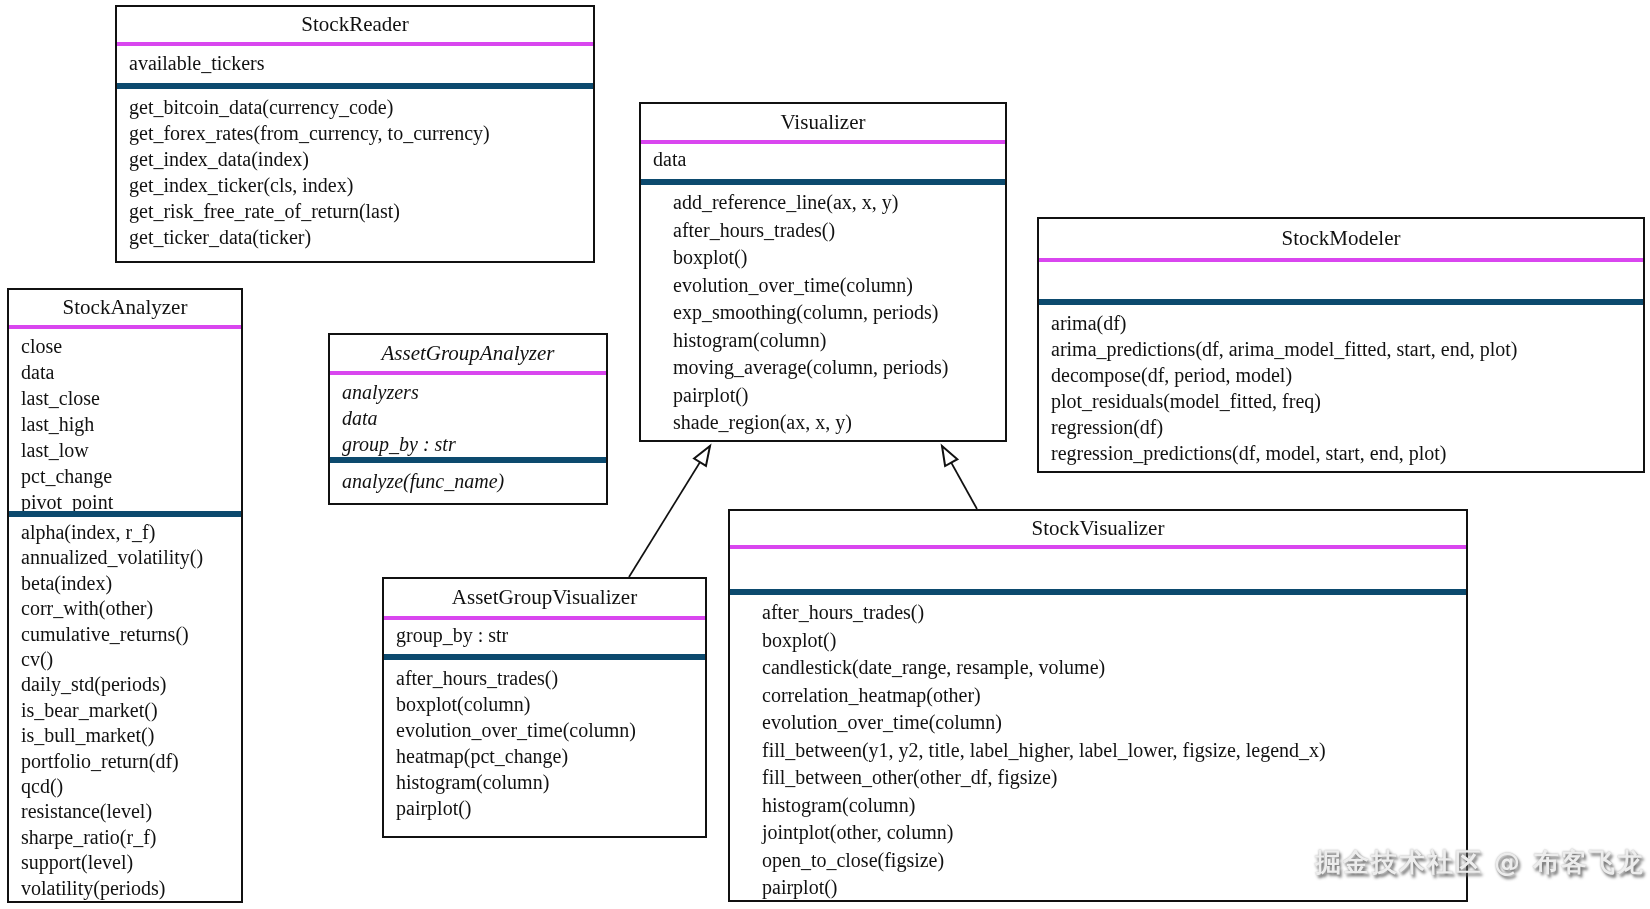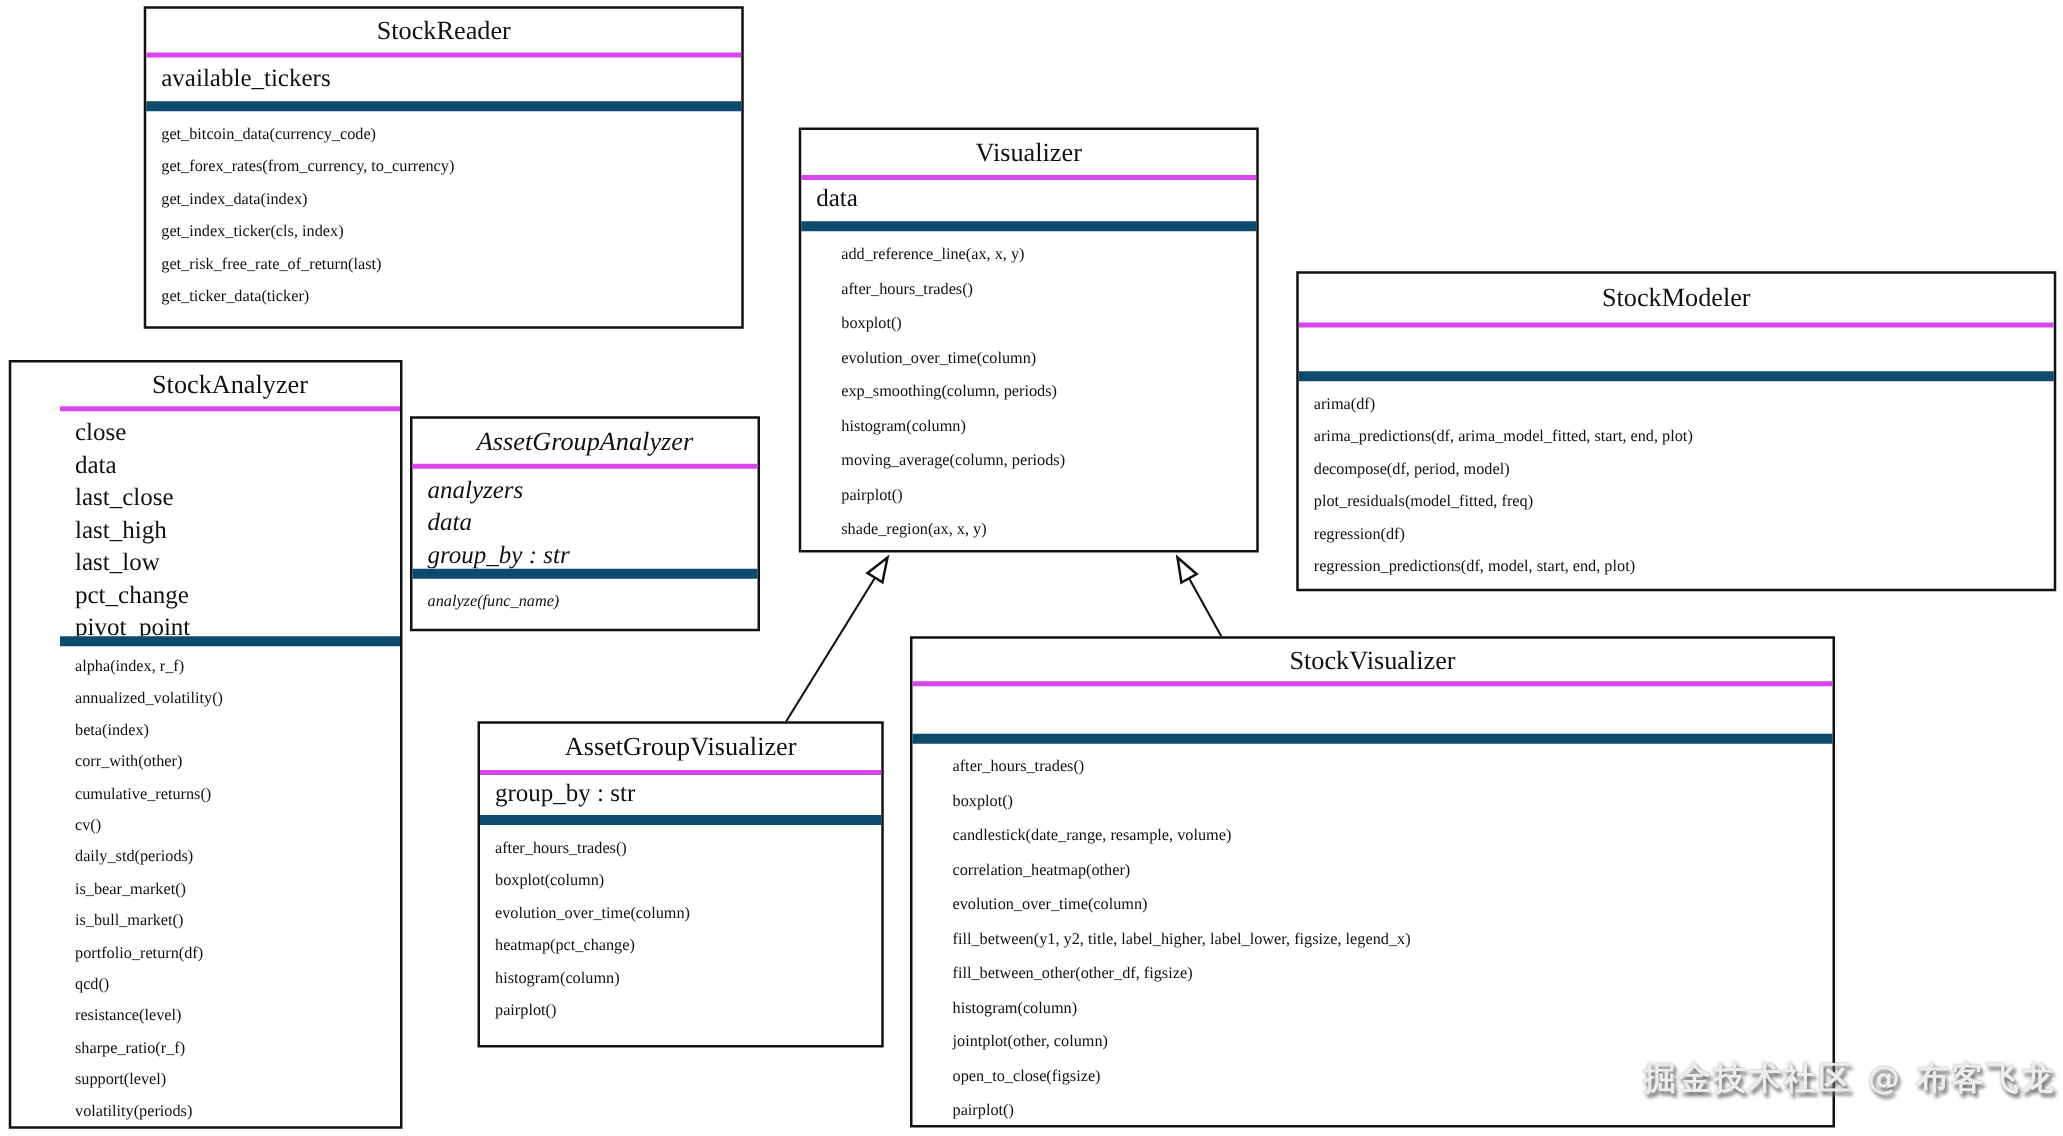--- a/index.html
+++ b/index.html
@@ -10,26 +10,26 @@
   .uml-box{
     position:absolute;border:2px solid #111;background:#fff;
     box-sizing:border-box;display:flex;flex-direction:column;
   }
   .uml-title{
     flex:0 0 auto;box-sizing:border-box;border-bottom:4px solid #d946ef;
     display:flex;align-items:center;justify-content:center;
     font-size:21px;white-space:nowrap;
   }
   .uml-attrs{
-    flex:0 0 auto;box-sizing:border-box;border-bottom:8px solid #0c4a6e;
+    flex:0 0 auto;box-sizing:border-box;border-bottom:6px solid #0c4a6e;
     padding:4px 12px 0;font-size:20px;line-height:26px;overflow:hidden;
   }
   .uml-methods{
     flex:1 1 auto;box-sizing:border-box;padding:5px 12px 0;
-    font-size:13px;line-height:26px;overflow:hidden;
+    font-size:20px;line-height:26px;overflow:hidden;
   }
   .uml-methods.lh27{line-height:27.5px;padding-top:4px;padding-left:32px;}
   .uml-methods.tight{line-height:25.4px;padding-top:3px;}
   .uml-line{white-space:nowrap;}
   .arrows{position:absolute;left:0;top:0;pointer-events:none;}
   .watermark{
     position:absolute;top:845px;right:5px;
     font-family:"DejaVu Sans","Liberation Sans",sans-serif;
     font-size:26px;font-weight:bold;letter-spacing:2px;
     color:#ededed;
@@ -50,21 +50,21 @@
     <div class="uml-methods">
       <div class="uml-line">get_bitcoin_data(currency_code)</div>
       <div class="uml-line">get_forex_rates(from_currency, to_currency)</div>
       <div class="uml-line">get_index_data(index)</div>
       <div class="uml-line">get_index_ticker(cls, index)</div>
       <div class="uml-line">get_risk_free_rate_of_return(last)</div>
       <div class="uml-line">get_ticker_data(ticker)</div>
     </div>
   </div>
 
-  <div class="uml-box" style="left:7px;top:288px;width:315px;height:615px;padding-left:39px;">
+  <div class="uml-box" style="left:7px;top:288px;width:236px;height:615px;">
     <div class="uml-title" style="height:39px">StockAnalyzer</div>
     <div class="uml-attrs" style="height:188px">
       <div class="uml-line">close</div>
       <div class="uml-line">data</div>
       <div class="uml-line">last_close</div>
       <div class="uml-line">last_high</div>
       <div class="uml-line">last_low</div>
       <div class="uml-line">pct_change</div>
       <div class="uml-line">pivot_point</div>
     </div>

